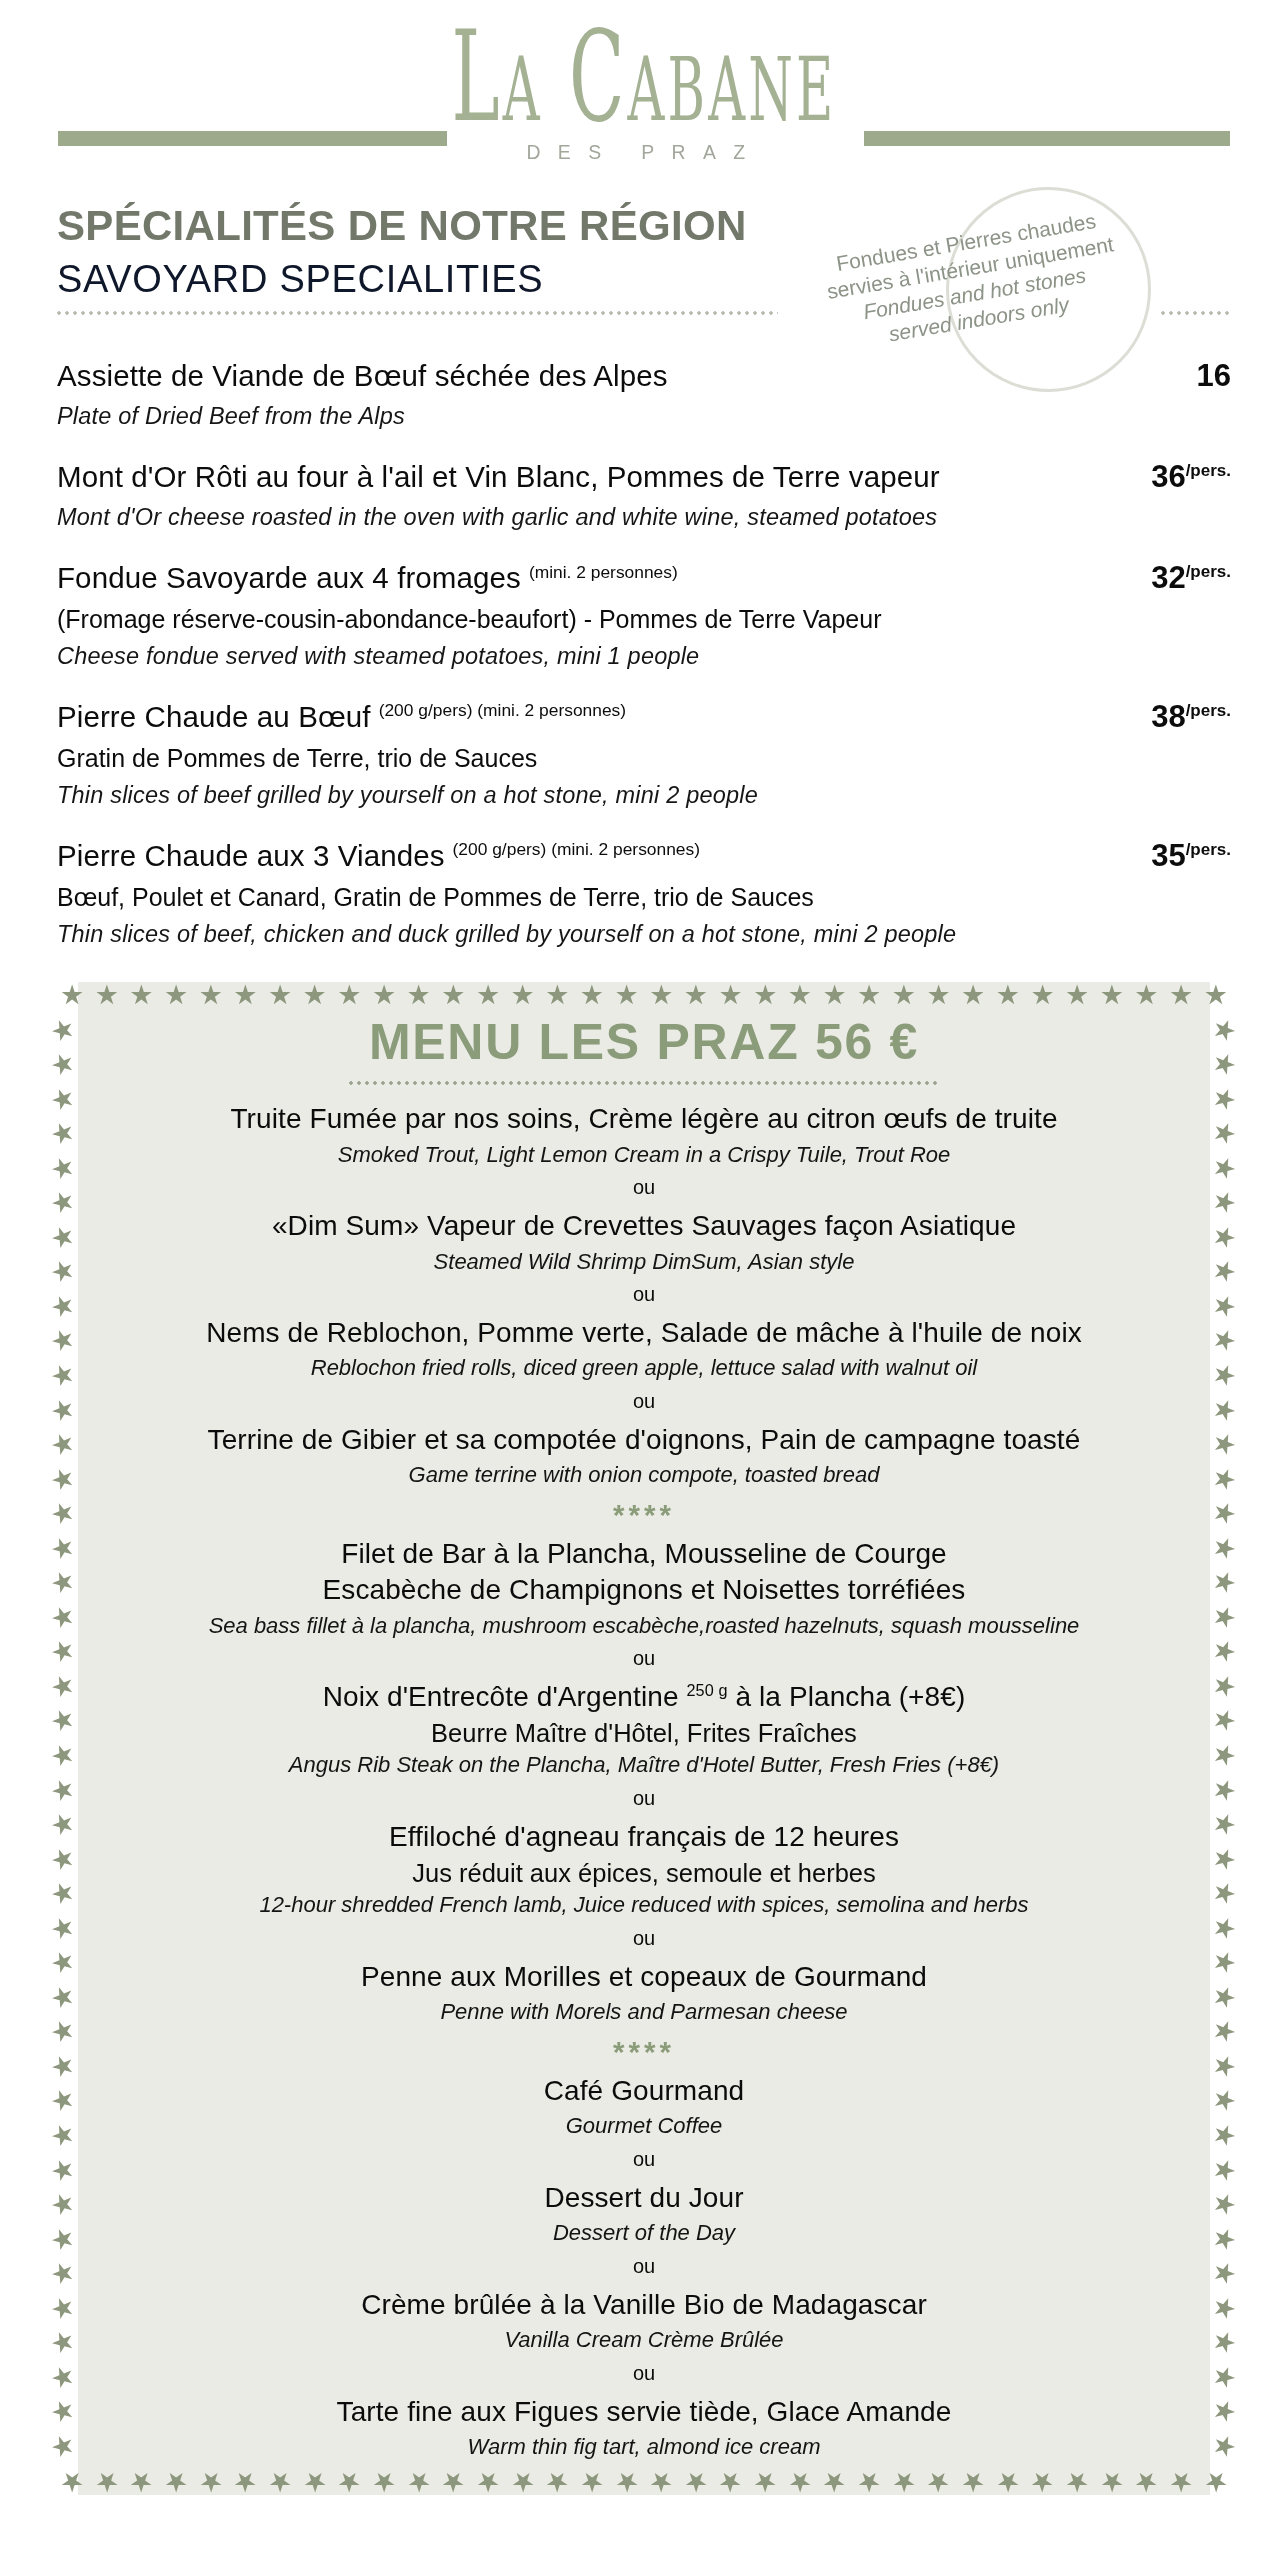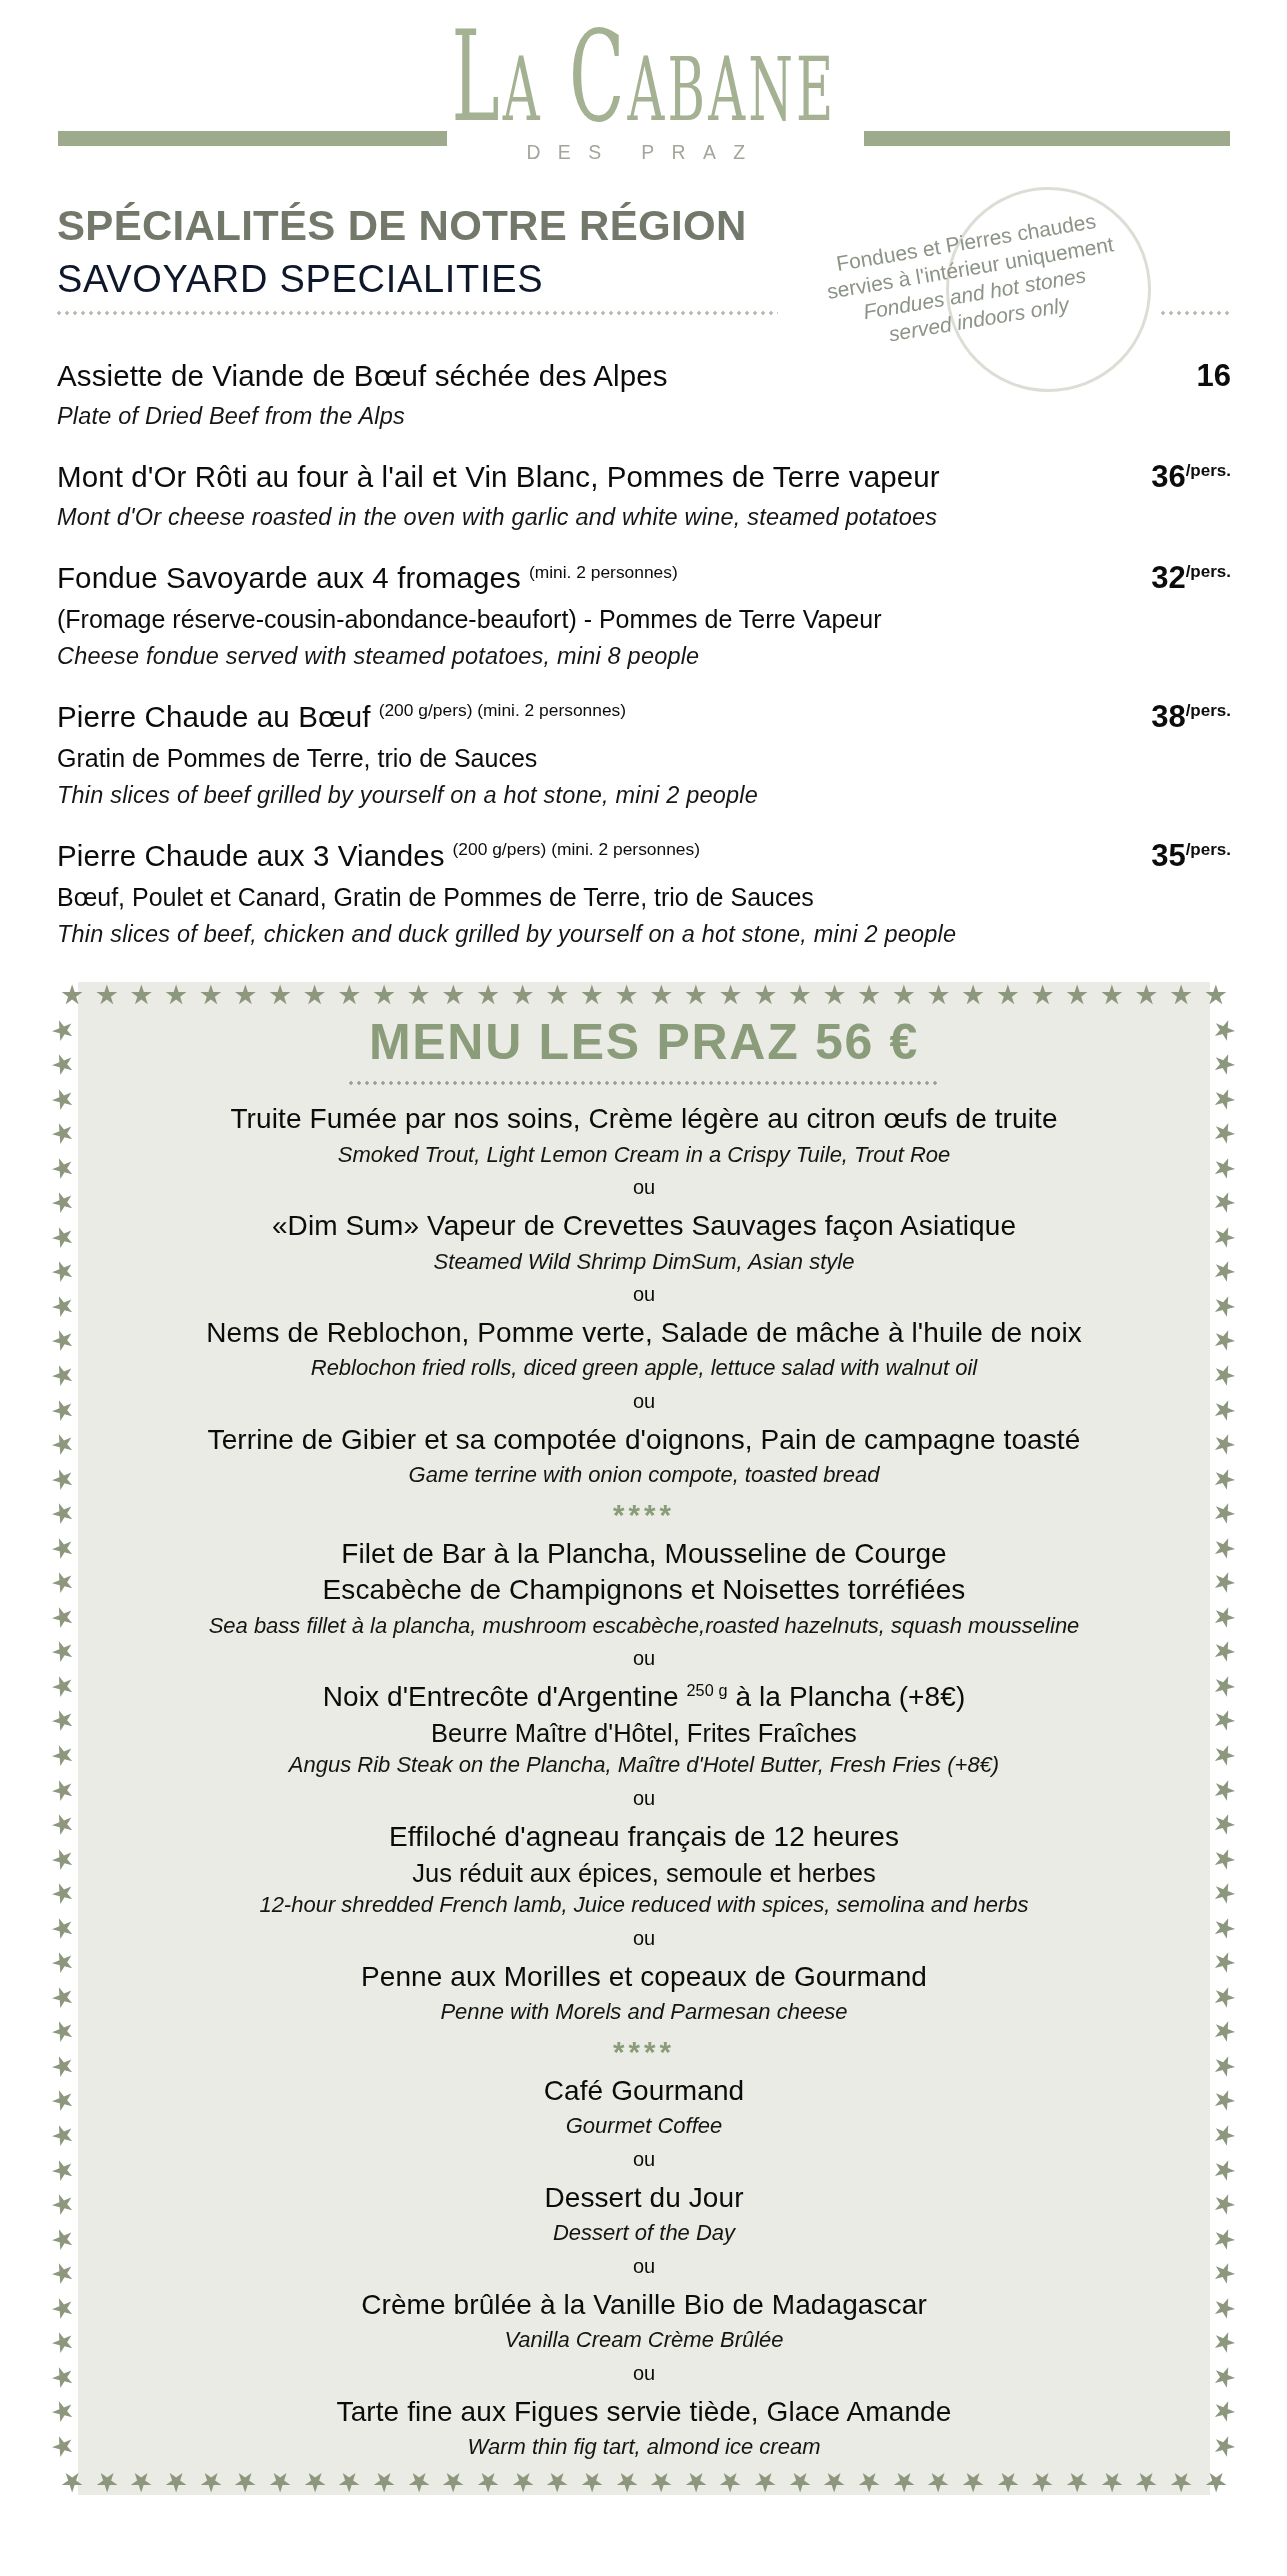--- a/index.html
+++ b/index.html
@@ -112,21 +112,21 @@
           <span class="item-price">36<span class="item-per">/pers.</span></span>
         </div>
         <div class="item-tr">Mont d'Or cheese roasted in the oven with garlic and white wine, steamed potatoes</div>
       </div>
       <div class="item">
         <div class="item-head">
           <span class="item-name">Fondue Savoyarde aux 4 fromages<span class="item-note">(mini. 2 personnes)</span></span>
           <span class="item-price">32<span class="item-per">/pers.</span></span>
         </div>
         <div class="item-sub">(Fromage réserve-cousin-abondance-beaufort) - Pommes de Terre Vapeur</div>
-        <div class="item-tr">Cheese fondue served with steamed potatoes, mini 8 people</div>
+        <div class="item-tr">Cheese fondue served with steamed potatoes, mini 1 people</div>
       </div>
       <div class="item">
         <div class="item-head">
           <span class="item-name">Pierre Chaude au Bœuf<span class="item-note">(200 g/pers) (mini. 2 personnes)</span></span>
           <span class="item-price">38<span class="item-per">/pers.</span></span>
         </div>
         <div class="item-sub">Gratin de Pommes de Terre, trio de Sauces</div>
         <div class="item-tr">Thin slices of beef grilled by yourself on a hot stone, mini 2 people</div>
       </div>
       <div class="item">

